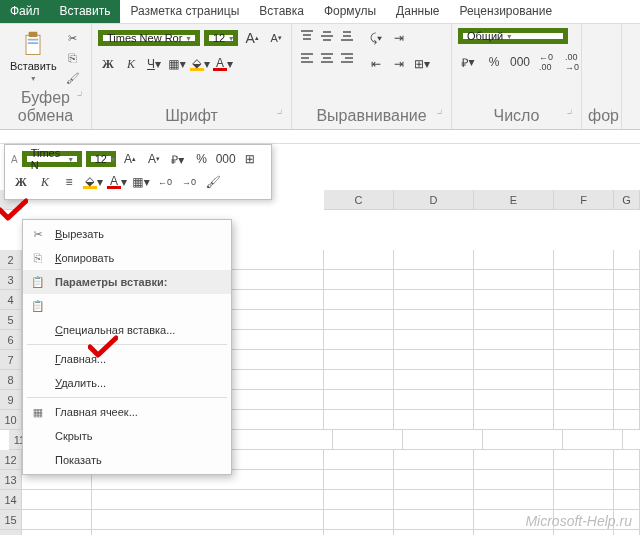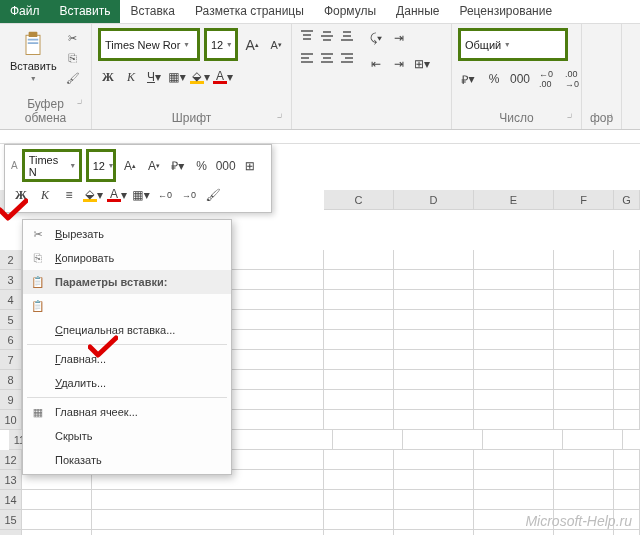--- a/index.html
+++ b/index.html
@@ -48,21 +48,21 @@
   }
   .group-content {
     flex: 1;
     display: flex;
     align-items: flex-start;
     gap: 4px;
   }
   .group-label {
     text-align: center;
     color: #777;
-    font-size: 12px;
+    font-size: 16px;
     padding: 2px 0 4px;
     position: relative;
   }
   .group-label::after {
     content: "⌵";
     position: absolute;
     right: 2px;
     top: 2px;
     font-size: 8px;
     color: #888;
@@ -90,23 +90,23 @@
     justify-content: center;
     font-size: 11px;
     color: #555;
   }
   .font-row {
     display: flex;
     gap: 4px;
     align-items: center;
   }
   .sel {
-    border: 3px solid #4d7c0f;
+    border: 5px solid #4d7c0f;
     background: #fff;
-    height: 33px;
+    height: 16px;
     display: inline-flex;
     align-items: center;
     padding: 0 4px;
     font-size: 11px;
   }
   .sel .dd { margin-left: 4px; color: #777; font-size: 8px; }
   .btnrow {
     display: flex;
     gap: 3px;
     align-items: center;
@@ -269,22 +269,22 @@
     border-bottom: 1px solid #ddd;
     background:#fff;
   }
 </style>
 </head>
 <body>
 
 <div class="tabs">
   <div class="tab file">Файл</div>
   <div class="tab active">Вставить</div>
+  <div class="tab">Разметка страницы</div>
   <div class="tab">Вставка</div>
-  <div class="tab">Разметка страницы</div>
   <div class="tab">Формулы</div>
   <div class="tab">Данные</div>
   <div class="tab">Рецензирование</div>
 </div>
 
 <div class="ribbon">
 
   <div class="group" style="width:92px">
     <div class="group-content">
       <div class="bigbtn">
@@ -387,20 +387,21 @@
           <span class="tbtn">⤹▾</span>
           <span class="tbtn">⇥</span>
         </div>
         <div class="btnrow">
           <span class="tbtn">⇤</span>
           <span class="tbtn">⇥</span>
           <span class="tbtn">⊞▾</span>
         </div>
       </div>
     </div>
+    <div class="group-label">Выравнивание</div>
   </div>
 
   <div class="group" style="width:130px">
     <div class="group-content" style="flex-direction:column;gap:6px;align-items:flex-start">
       <div class="sel" style="width:110px">
           <span>Общий</span>
           <span class="dd">▾</span>
         </div>
       <div class="number-syms">
         <span class="tbtn"><span>₽</span>▾</span>

